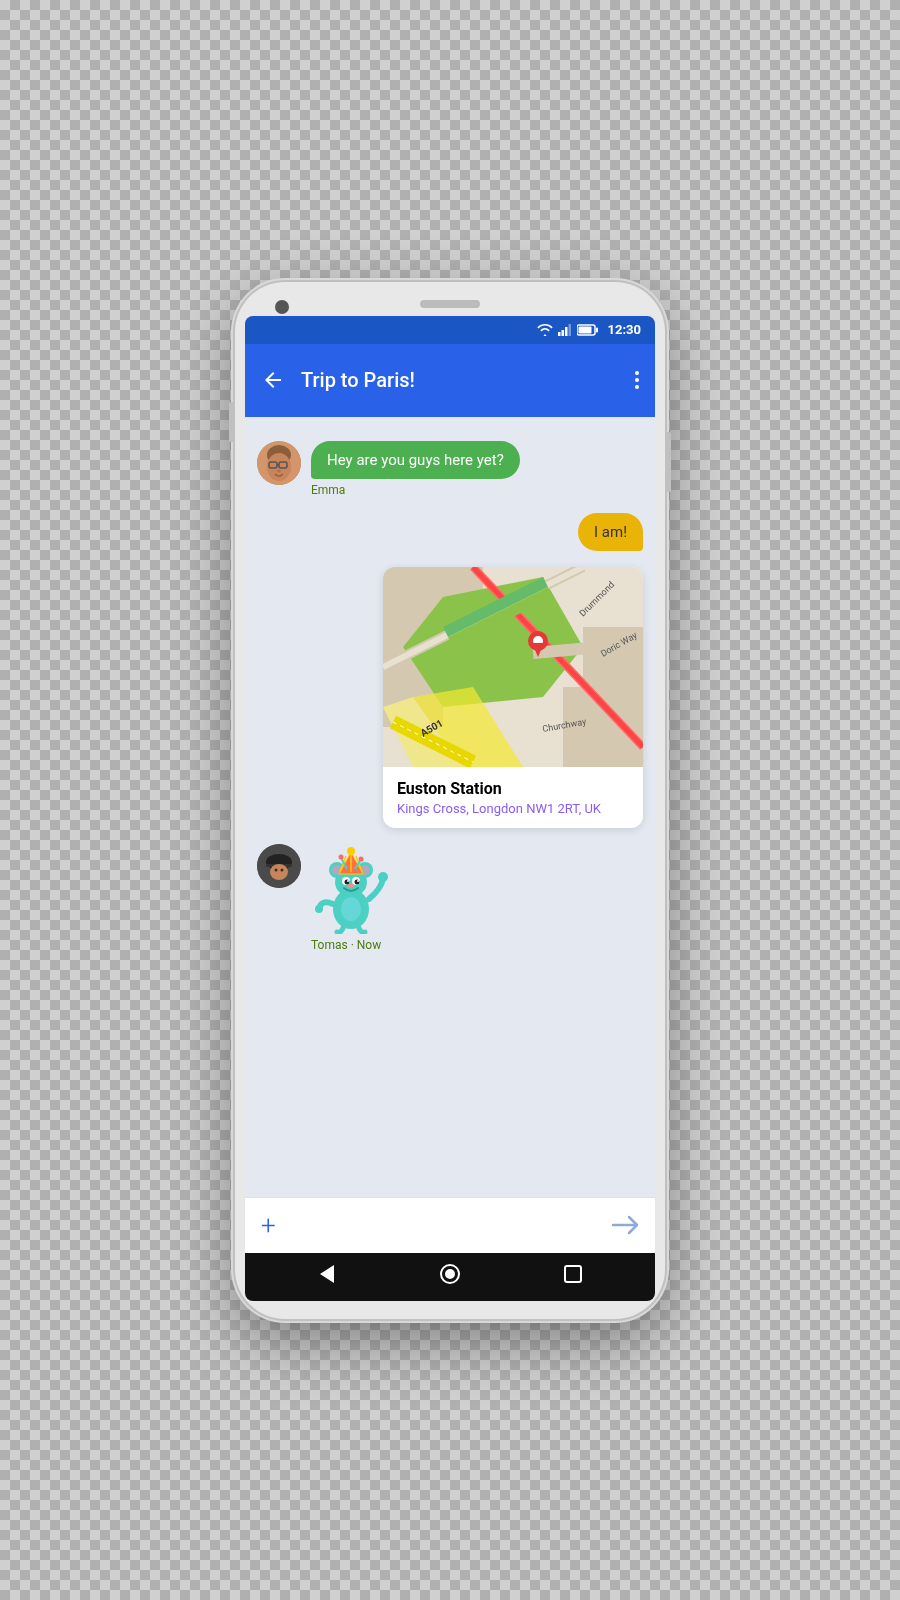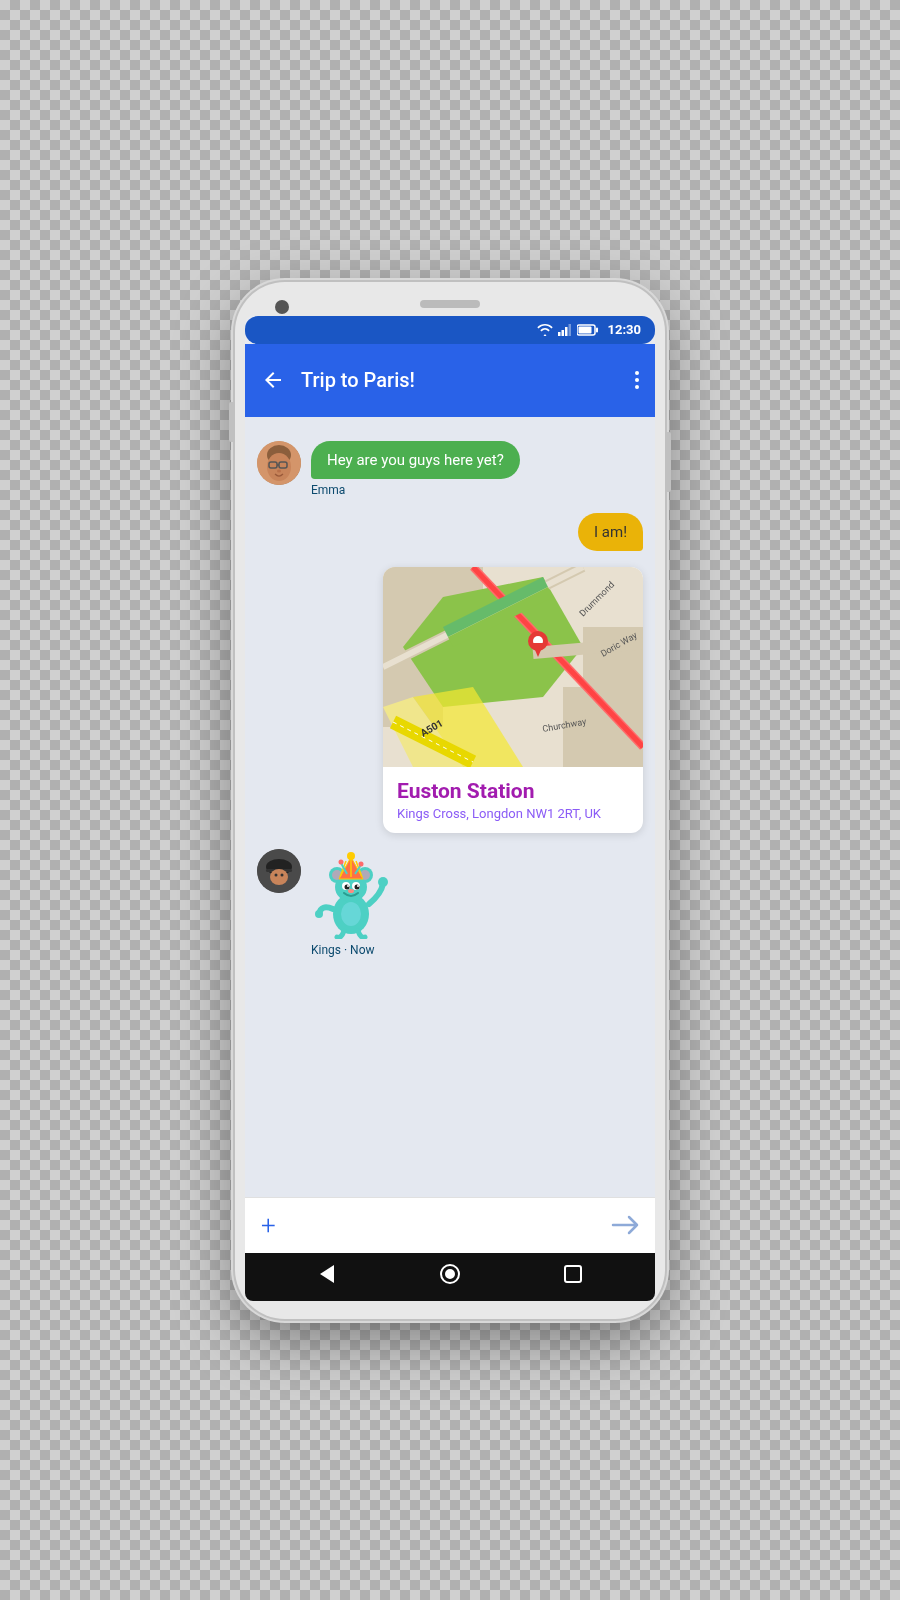--- a/index.html
+++ b/index.html
@@ -67,21 +67,20 @@
 
     
     .status-bar {
       background: #1a56c4;
       height: 28px;
       display: flex;
       justify-content: flex-end;
       align-items: center;
       padding: 0 14px;
       gap: 6px;
-      border-radius: 13px;
     }
 
     .status-icons {
       display: flex;
       align-items: center;
       gap: 5px;
     }
 
     .status-time {
       color: white;
@@ -206,21 +205,21 @@
     }
 
     .bubble.white {
       background: #eab308;
       color: #333;
       border-radius: 20px 20px 4px 20px;
     }
 
     .sender-name {
       font-size: 12px;
-      color: #0c4a6e;
+      color: #4d7c0f;
       margin-top: 4px;
       text-align: center;
     }
 
     
     .map-card {
       background: white;
       border-radius: 12px;
       overflow: hidden;
       width: 260px;
@@ -233,23 +232,23 @@
       height: 200px;
       position: relative;
       overflow: hidden;
     }
 
     .map-info {
       padding: 12px 14px;
     }
 
     .map-place-name {
-      font-size: 21px;
+      font-size: 16px;
       font-weight: bold;
-      color: #a21caf;
+      color: #000000;
     }
 
     .map-place-addr {
       font-size: 13px;
       color: #8b5cf6;
       margin-top: 3px;
     }
 
     
     .sticker {
@@ -536,21 +535,21 @@
               <circle cx="47" cy="37" r="1" fill="white"></circle>
 
               <path d="M33 44 Q40 50 47 44" fill="none" stroke="#2a9d90" stroke-width="2" stroke-linecap="round"></path>
 
               <ellipse cx="40" cy="42" rx="3" ry="2" fill="#ff8a80"></ellipse>
 
               <ellipse cx="40" cy="65" rx="10" ry="12" fill="#80deea" opacity="0.5"></ellipse>
             </svg>
           </div>
           <span class="sender-name">
-            <span>Kings</span> · <span>Now</span>
+            <span>Tomas</span> · <span>Now</span>
           </span>
         </div>
       </div>
 
     </div>
 
     <div class="input-bar">
       <div class="plus-btn">+</div>
       <input class="input-field" type="text" placeholder="" style="">
       <div class="send-btn">

